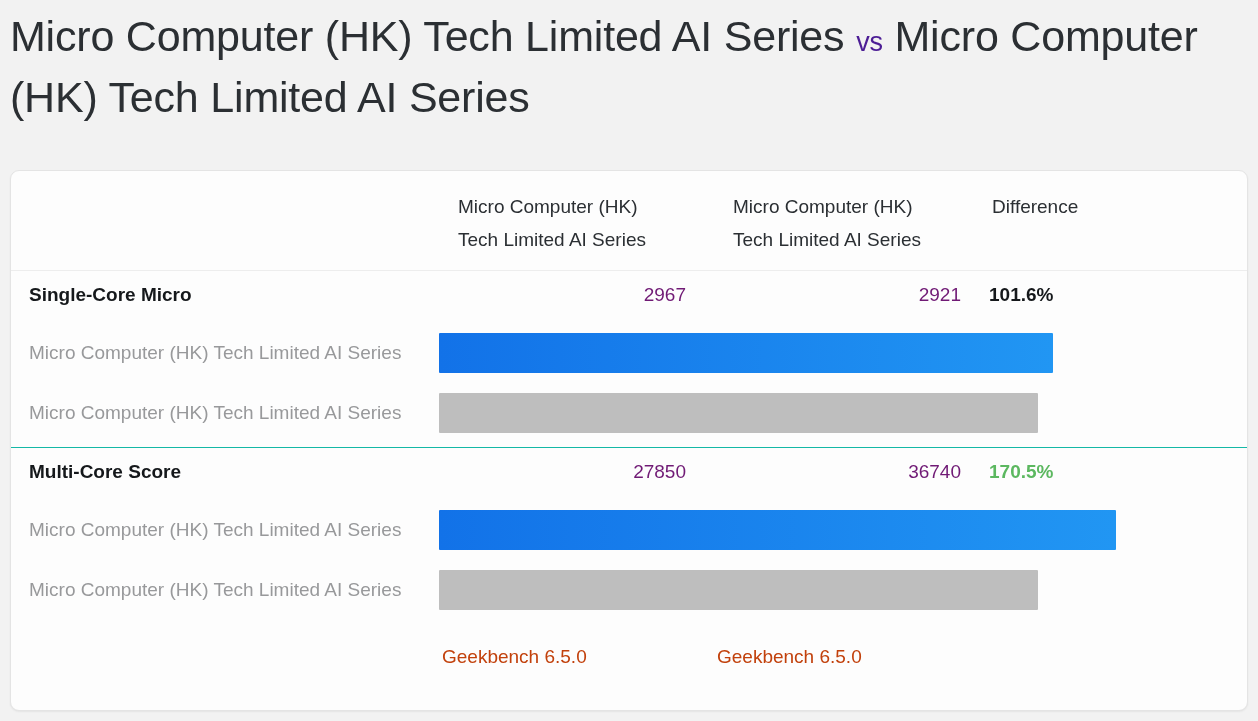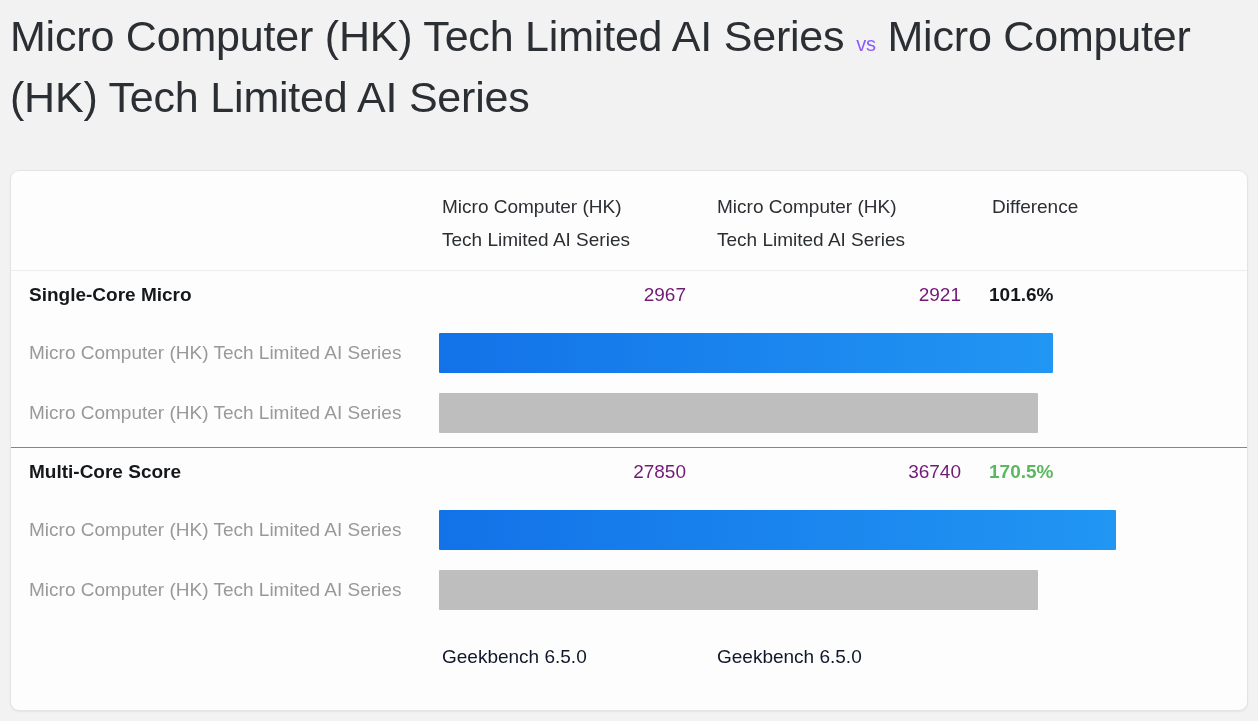--- a/index.html
+++ b/index.html
@@ -25,22 +25,22 @@
     margin: 0;
     padding: 6px 14px 0 10px;
     font-size: 43px;
     line-height: 1.42;
     font-weight: 400;
     color: #2b2f33;
     letter-spacing: -0.2px;
     white-space: normal;
   }
   .page-title .vs {
-    font-size: 20px;
-    color: #8b5cf6;
+    font-size: 27px;
+    color: #4c1d95;
   }
 
   
   .card {
     position: absolute;
     left: 10px;
     top: 170px;
     width: 1238px;
     height: 541px;
     background: #fdfdfd;
@@ -66,21 +66,21 @@
     font-size: 19px;
     line-height: 1.72;
     font-weight: 400;
     color: #2b2f33;
     text-align: left;
     vertical-align: top;
   }
   .head-cell.a { padding-left: 3px; }
   .head-cell.b { padding-left: 3px; }
   .head-cell.diff { padding-left: 3px; }
-  .head-cell .wrap { display: block; max-width: 220px; }
+  .head-cell .wrap { display: block; max-width: 220px; margin-left: 16px; }
 
   
   tr.score-row td {
     border-top: 1px solid #14b8a6;
     padding: 13px 0 13px 0;
     font-size: 19px;
     font-weight: bold;
     color: #15181b;
     vertical-align: middle;
   }
@@ -133,21 +133,21 @@
   }
   .bar.secondary {
     background: #bebebe;
   }
   .bar-spacer { height: 18px; }
 
   
   tr.footer-row td {
     padding: 22px 0 0 0;
     font-size: 19px;
-    color: #0f172a;
+    color: #c2410c;
     text-align: left;
     vertical-align: top;
   }
   tr.footer-row td.f-a { padding-left: 3px; }
   tr.footer-row td.f-b { padding-left: 3px; }
 </style>
 </head>
 <body>
 
 <div class="page">

